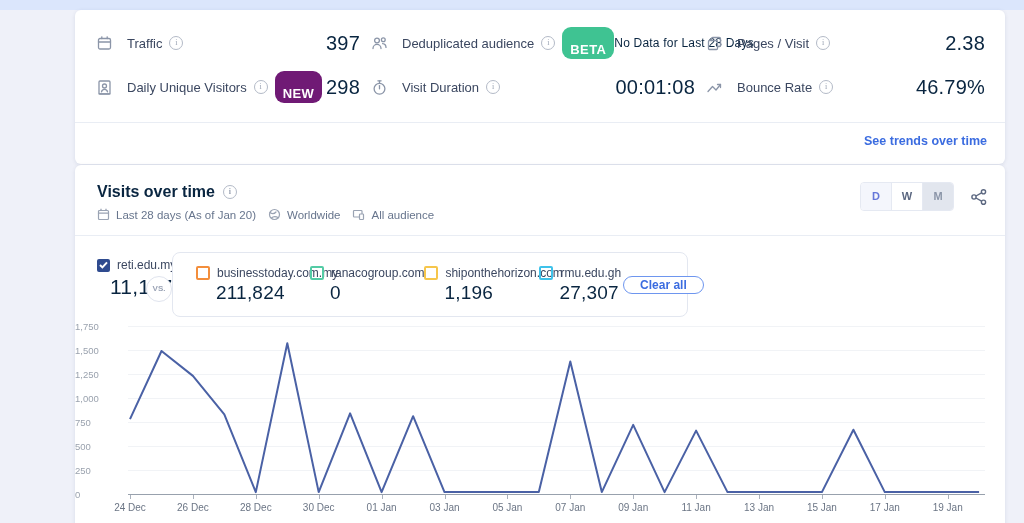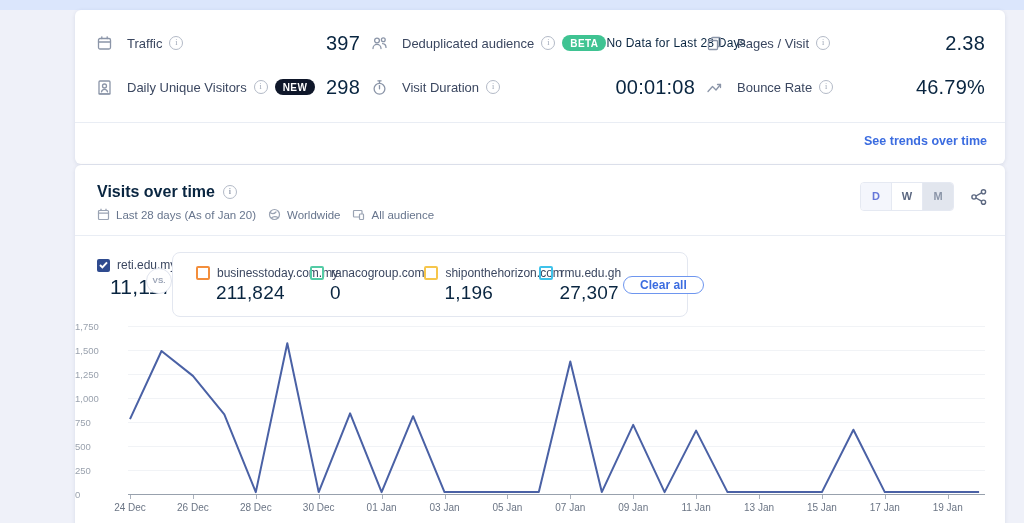--- a/index.html
+++ b/index.html
@@ -19,23 +19,23 @@
     position:absolute;left:20px;right:20px;top:11px;
     display:grid;grid-template-columns:265px 325px 280px;column-gap:10px;
   }
   .metric{display:flex;align-items:center;height:44px;}
   .m-icon{width:19px;height:19px;margin-right:13px;flex:0 0 auto;color:#8b95a8;display:flex;align-items:center;justify-content:center;}
   .m-icon svg{stroke:#8b95a8;fill:none;stroke-width:1.3;stroke-linecap:round;stroke-linejoin:round;}
   .m-label{font-size:13px;color:#3b4760;white-space:nowrap;}
   .info{display:inline-block;width:12px;height:12px;margin-left:7px;border:1px solid #b3bac7;border-radius:50%;
         color:#9aa3b3;font-size:8px;line-height:11px;text-align:center;font-family:"Liberation Serif",serif;flex:0 0 auto;}
   .info::after{content:"i";}
-  .badge{margin-left:7px;font-size:10px;font-weight:bold;color:#fff;border-radius:9px;padding:3px 8px 2px;letter-spacing:.4px;}
+  .badge{margin-left:7px;font-size:13px;font-weight:bold;color:#fff;border-radius:9px;padding:15px 8px 2px;letter-spacing:.4px;}
   .badge-beta{background:#3fc392;}
-  .badge-new{background:#0f172a;}
+  .badge-new{background:#701a75;}
   .m-value{margin-left:auto;font-size:20px;color:#092540;font-weight:500;letter-spacing:.2px;white-space:nowrap;}
   .m-value.small{font-size:12px;font-weight:500;}
   .metrics-divider{position:absolute;left:0;right:0;top:112px;height:1px;background:#e9edf4;}
   .trends-link{position:absolute;right:18px;top:124px;font-size:12.5px;font-weight:bold;color:#3b6ce0;cursor:pointer;}
 
   
   .vh-title{position:absolute;left:22px;top:18px;font-size:16px;font-weight:bold;color:#092540;display:flex;align-items:center;}
   .vh-title .info{margin-left:8px;}
   .vh-sub{position:absolute;left:22px;top:43px;display:flex;align-items:center;font-size:11.5px;color:#67758d;}
   .vh-sub .s-icon{width:13px;height:13px;margin-right:6px;display:flex;align-items:center;}
@@ -52,21 +52,21 @@
   .share-btn svg circle{fill:none;}
   .header-divider{position:absolute;left:0;right:0;top:70px;height:1px;background:#e9edf4;}
 
   
   .legend-main{position:absolute;left:22px;top:93px;}
   .legend-main .lm-row{display:flex;align-items:center;}
   .cb-checked{width:13px;height:13px;border-radius:2px;display:flex;align-items:center;justify-content:center;flex:0 0 auto;cursor:pointer;}
   .cb-checked svg{stroke:#fff;fill:none;stroke-width:2;}
   .lm-domain{font-size:12px;color:#3b4760;margin-left:7px;white-space:nowrap;}
   .lm-value{font-size:21px;color:#092540;font-weight:500;margin-top:3px;margin-left:13px;letter-spacing:.2px;}
-  .vs-badge{position:absolute;left:71px;top:103px;width:24px;height:24px;border-radius:50%;background:#fff;
+  .vs-badge{position:absolute;left:71px;top:111px;width:24px;height:24px;border-radius:50%;background:#fff;
             border:1px solid #e0e4ee;color:#9aa3b5;font-size:8px;font-weight:bold;text-align:center;line-height:24px;
             text-transform:uppercase;z-index:2;}
   .compare-box{position:absolute;left:97px;top:87px;width:516px;height:65px;border:1px solid #e3e7f0;border-radius:8px;
                background:#fff;display:flex;align-items:center;padding-left:23px;box-sizing:border-box;}
   .cmp-item{display:flex;flex-direction:column;}
   .cmp-item.w1{width:114px;} .cmp-item.w2{width:115px;} .cmp-item.w3{width:115px;} .cmp-item.w4{width:96px;}
   .cmp-row{display:flex;align-items:center;}
   .cb-outline{width:10px;height:10px;border:2px solid;border-radius:2px;flex:0 0 auto;cursor:pointer;}
   .cmp-domain{font-size:12px;color:#3b4760;margin-left:7px;white-space:nowrap;}
   .cmp-value{font-size:19px;color:#092540;font-weight:500;margin-top:2px;margin-left:20px;letter-spacing:.2px;}

